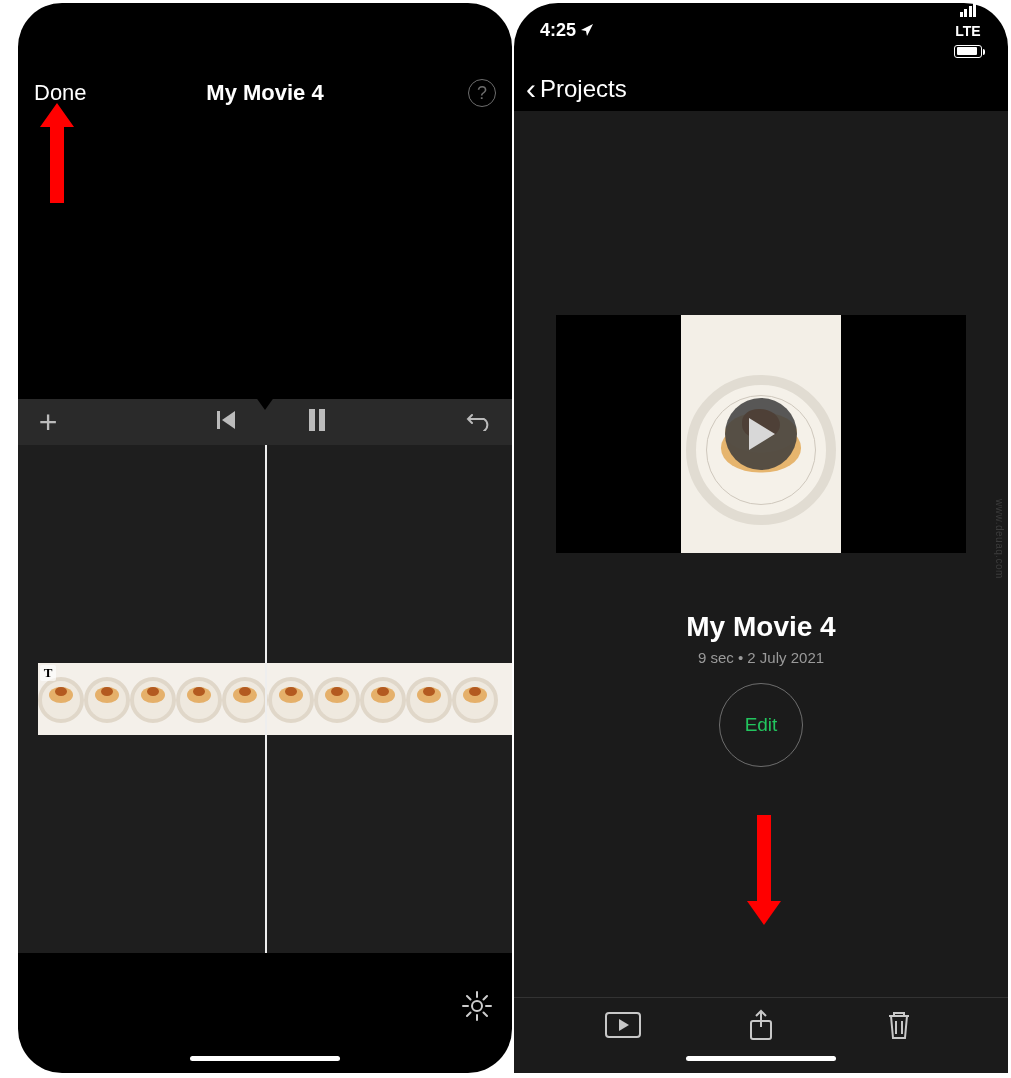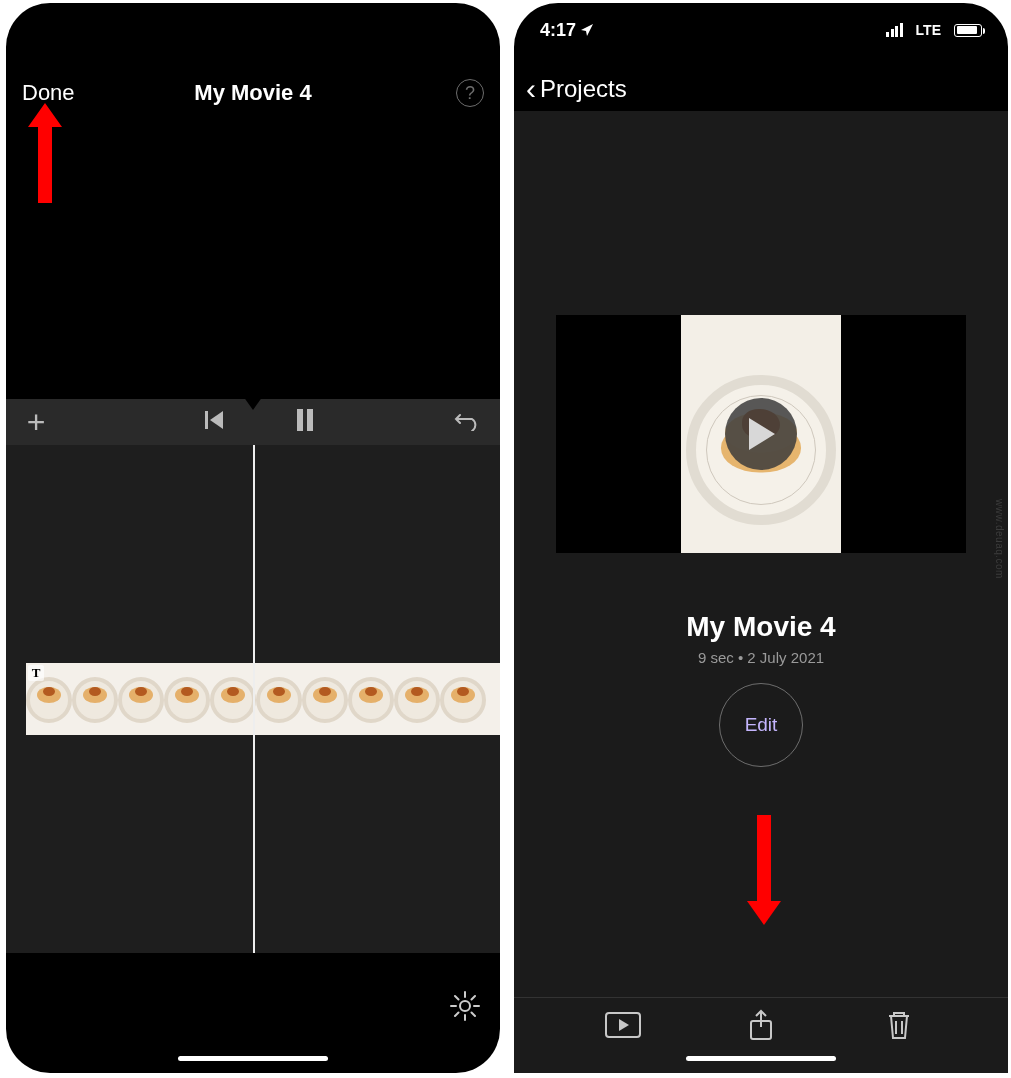--- a/index.html
+++ b/index.html
@@ -1,18 +1,18 @@
 <!DOCTYPE html>
 <html><head>
 <meta charset="utf-8">
 <style>
   * { box-sizing: border-box; margin: 0; padding: 0; font-family: -apple-system, "Helvetica Neue", Arial, sans-serif; }
   body { background: #fff; width: 1011px; height: 1078px; position: relative; overflow: hidden; }
   .phone { position: absolute; top: 3px; width: 494px; height: 1070px; border-radius: 44px; background: #000; }
-  .phone.left { left: 6px; text-decoration: underline; }
+  .phone.left { left: 18px; text-decoration: underline; }
   .phone.right { left: 514px; background: #000; }
   .notch { position: absolute; top: 0; left: 50%; transform: translateX(-50%); width: 170px; height: 26px; background: #000; border-bottom-left-radius: 18px; border-bottom-right-radius: 18px; z-index: 100; }
   
   .left .topbar { position: absolute; top: 70px; left: 0; right: 0; height: 40px; display: flex; align-items: center; justify-content: space-between; padding: 0 16px; color: #fff; }
   .left .done { font-size: 22px; font-weight: 400; }
   .left .title { position: absolute; left: 50%; transform: translateX(-50%); font-size: 22px; font-weight: 600; }
   .left .help { width: 28px; height: 28px; border: 1.5px solid #6d6d6d; border-radius: 50%; display: flex; align-items: center; justify-content: center; color: #6d6d6d; font-size: 18px; }
   .preview { position: absolute; top: 105px; left: 50%; transform: translateX(-50%); width: 150px; height: 280px; background: #f0ede8; border: 1px solid #333; display: flex; flex-direction: column; align-items: center; justify-content: flex-end; overflow: hidden; }
   .plate { width: 140px; height: 140px; border-radius: 50%; background: #f5f1e9; border: 10px solid #e1dcd2; position: relative; margin-bottom: 30px; }
   .plate::after { content: ""; position: absolute; inset: 10px; border-radius: 50%; border: 1px solid #cfc8bd; }
@@ -40,40 +40,40 @@
   .left .gear { position: absolute; right: 18px; bottom: 50px; width: 34px; height: 34px; }
   .left .gear svg { stroke: #ccc; fill: none; }
   .home-ind { position: absolute; bottom: 12px; left: 50%; transform: translateX(-50%); width: 150px; height: 5px; border-radius: 3px; background: #fff; }
 
   .arrow-red { position: absolute; z-index: 50; }
   .arrow-red svg polygon, .arrow-red svg rect { fill: #ff0000; }
 
   
   .statusbar { position: absolute; top: 12px; left: 0; right: 0; height: 30px; display: flex; align-items: center; justify-content: space-between; padding: 0 26px; color: #fff; font-size: 18px; font-weight: 600; }
   .status-left { display: flex; align-items: center; gap: 4px; }
-  .status-right { display: flex; align-items: center; gap: 13px; }
+  .status-right { display: flex; align-items: center; gap: 6px; flex-direction: column; }
   .bars { display:flex; align-items:flex-end; gap:1.5px; }
   .bars span { width:3px; background:#fff; }
   .bars span:nth-child(1){height:5px} .bars span:nth-child(2){height:8px} .bars span:nth-child(3){height:11px} .bars span:nth-child(4){height:14px}
   .batt { width:28px; height:13px; border:1.5px solid #fff; border-radius:3px; position:relative; }
   .batt::after { content:""; position:absolute; right:-4px; top:3.5px; width:2.5px; height:6px; background:#fff; border-radius:0 2px 2px 0; }
   .batt-fill { position:absolute; left:1.5px; top:1.5px; bottom:1.5px; width:20px; background:#fff; border-radius:1px; }
 
   .navback { position: absolute; top: 66px; left: 12px; height: 40px; display: flex; align-items: center; color: #fff; font-size: 24px; }
   .chev { font-size: 30px; margin-right: 4px; line-height:1; }
 
   .proj-body { position: absolute; top: 108px; left: 0; right: 0; bottom: 0; background: #1b1b1b; }
   .thumb { position: absolute; top: 204px; left: 42px; right: 42px; height: 238px; background: #000; display: flex; justify-content: center; }
   .thumb-inner { width: 160px; height: 100%; background: #f3efe7; position: relative; overflow:hidden; }
   .thumb .playbtn { position: absolute; top: 50%; left: 50%; transform: translate(-50%,-50%); width: 72px; height: 72px; background: rgba(60,60,60,0.85); border-radius: 50%; display:flex; align-items:center; justify-content:center; }
   .thumb .playbtn svg { fill: #d8d8d8; }
 
   .proj-title { position: absolute; top: 500px; left: 0; right: 0; text-align: center; color: #fff; font-size: 28px; font-weight: 600; }
   .proj-meta { position: absolute; top: 538px; left:0; right:0; text-align:center; color:#9a9a9a; font-size:15px; }
-  .edit-btn { position: absolute; top: 572px; left: 50%; transform: translateX(-50%); width: 84px; height: 84px; border: 1.5px solid #6d6d6d; border-radius: 50%; display:flex; align-items:center; justify-content:center; color:#c4b5fd; font-size:19px; }
+  .edit-btn { position: absolute; top: 572px; left: 50%; transform: translateX(-50%); width: 84px; height: 84px; border: 1.5px solid #6d6d6d; border-radius: 50%; display:flex; align-items:center; justify-content:center; color:#22c55e; font-size:19px; }
 
   .tabbar { position: absolute; bottom: 0; left: 0; right: 0; height: 76px; border-top: 1px solid #333; display: flex; align-items: center; justify-content: space-around; padding: 0 40px 22px; }
   .tabbar .tbtn { width: 40px; height: 34px; display:flex; align-items:center; justify-content:center; }
   .tabbar svg { stroke: #c8c8c8; fill: none; }
 
   .watermark { position: absolute; right: 6px; top: 50%; transform: translateY(-50%) rotate(0deg); color: rgba(120,120,120,0.35); font-size: 10px; letter-spacing: 0.5px; writing-mode: vertical-rl; }
 </style>
 </head>
 <body>
 
@@ -184,21 +184,21 @@
         <polygon points="17,0 0,24 10,24 10,100 24,100 24,24 34,24"></polygon>
       </svg>
   </div>
 </div>
 
 <div class="phone right">
   <div class="notch"></div>
 
   <div class="statusbar">
     <div class="status-left">
-      <span>4:17</span>
+      <span>4:25</span>
       <svg width="14" height="14" viewBox="0 0 14 14">
           <polygon points="1,7 13,1 7,13 6,8" fill="#fff"></polygon>
         </svg>
     </div>
     <div class="status-right">
       <div class="bars">
           <span></span>
           <span></span>
           <span></span>
           <span></span>

